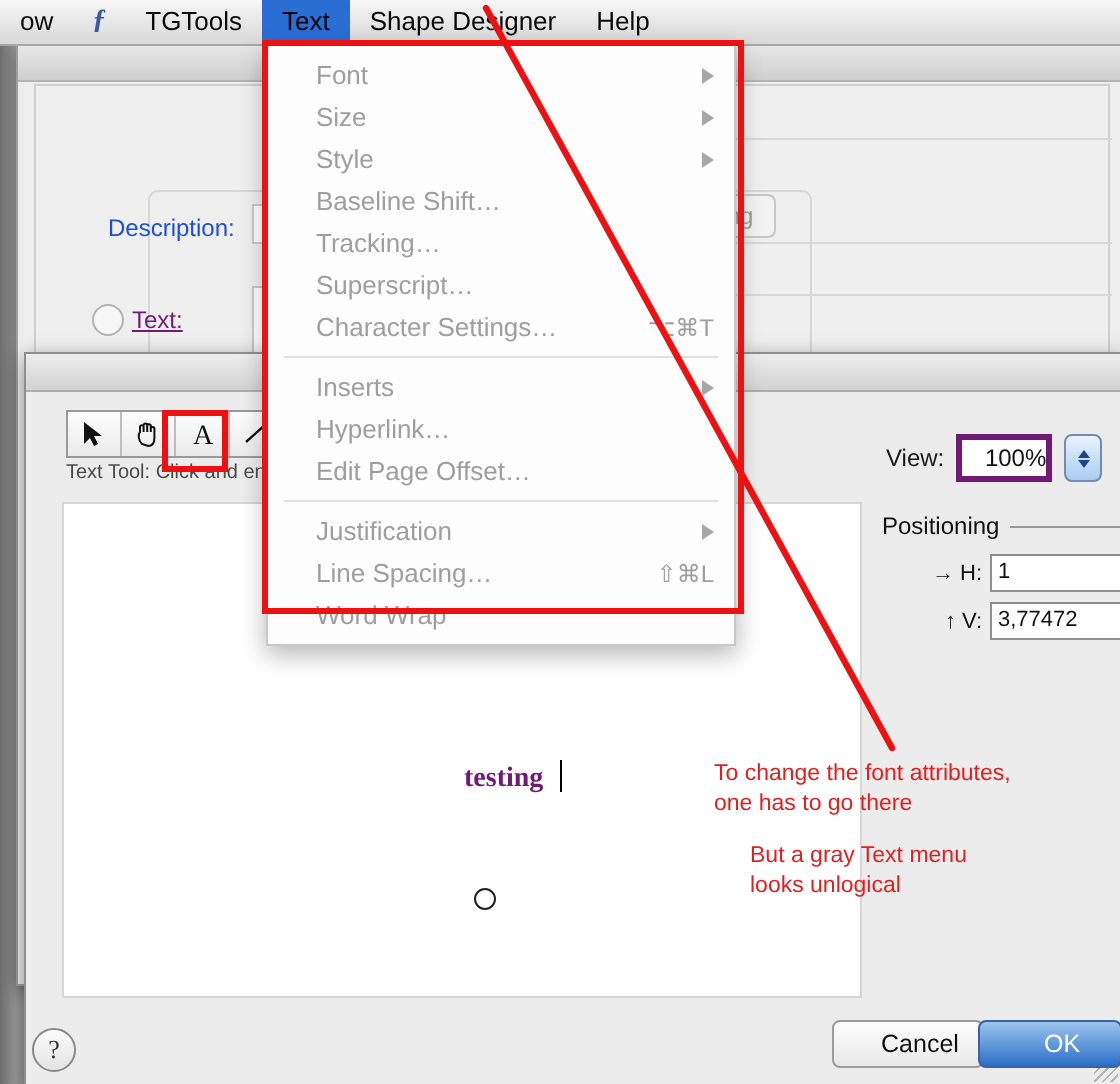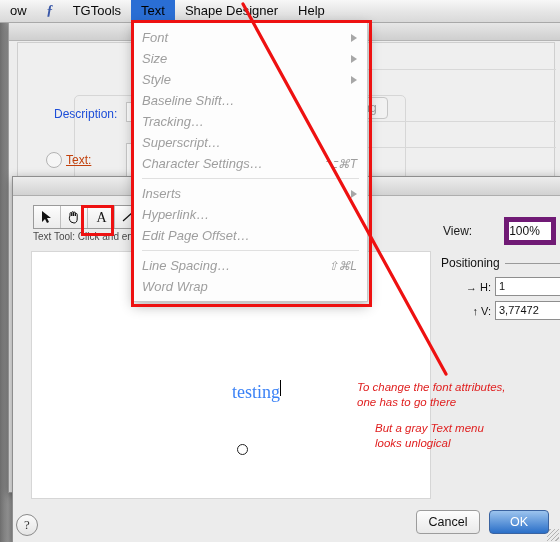--- a/index.html
+++ b/index.html
@@ -32,21 +32,21 @@
     background:linear-gradient(180deg,#e8e8e8,#cfcfcf);border-bottom:1px solid #b4b4b4;}
   .rear-inner{position:absolute;left:8px;top:20px;right:6px;height:200px;
     background:#efefef;border:1px solid #cfcfcf;}
   .rear-group{position:absolute;left:56px;top:52px;width:330px;height:120px;
     border:1px solid #d6d6d6;border-radius:5px;background:#efefef;}
   .lbl-desc{position:absolute;left:36px;top:64px;font-size:12px;color:#1d4ed8;}
   .fld-desc{position:absolute;left:108px;top:59px;width:150px;height:18px;
     background:#fff;border:1px solid #c9c9c9;}
   .radio-text{position:absolute;left:28px;top:109px;width:14px;height:14px;border-radius:50%;
     background:#f6f6f6;border:1px solid #b3b3b3;}
-  .lbl-text{position:absolute;left:48px;top:110px;font-size:12px;color:#c2410c;text-decoration:underline;}
+  .lbl-text{position:absolute;left:48px;top:110px;font-size:12px;color:#701a75;text-decoration:underline;}
   .fld-text{position:absolute;left:108px;top:100px;width:190px;height:84px;
     background:#fff;border:1px solid #c9c9c9;}
   .rear-tab{position:absolute;left:325px;top:54px;height:20px;padding:0 10px;
     line-height:20px;font-size:12px;color:#9b9b9b;background:#f2f2f2;
     border:1px solid #c6c6c6;border-radius:4px;}
   .rear-line{position:absolute;height:1px;background:#d8d8d8;}
 
   
   .frontdlg{position:absolute;left:12px;top:176px;width:548px;height:366px;
     background:#ececec;border:1px solid #8e8e8e;
@@ -61,70 +61,70 @@
     display:flex;align-items:center;justify-content:center;
     background:linear-gradient(180deg,#fdfdfd,#ebebeb);}
   .tool:last-child{border-right:none;}
   .tool svg{display:block;}
   .tooltip-text{position:absolute;left:20px;top:54px;font-size:10px;color:#4a4a4a;
     white-space:nowrap;}
 
   
   .canvas{position:absolute;left:18px;top:74px;width:398px;height:246px;
     background:#fff;border:1px solid #d6d6d6;}
-  .canvas-text{position:absolute;left:200px;top:130px;font-size:18px;color:#3b82f6;
-    font-family:"Liberation Serif", serif;}
+  .canvas-text{position:absolute;left:200px;top:130px;font-size:14px;color:#701a75;
+    font-family:"Liberation Serif", serif;font-weight:bold;}
   .caret{position:absolute;left:248px;top:128px;width:1px;height:16px;background:#000;}
   .canvas-circle{position:absolute;left:205px;top:192px;width:9px;height:9px;
     border:1.5px solid #222;border-radius:50%;}
 
   
   .view-row{position:absolute;left:430px;top:40px;display:flex;align-items:center;gap:6px;}
   .view-label{font-size:12px;color:#1a1a1a;}
-  .view-field{width:42px;height:18px;background:#fff;border:5px solid #701a75;
-    font-size:12px;color:#111;text-align:left;line-height:18px;margin-left:26px;}
+  .view-field{width:42px;height:18px;background:#fff;border:3px solid #701a75;
+    font-size:12px;color:#111;text-align:right;line-height:18px;}
   .stepper{width:17px;height:22px;border-radius:4px;border:1px solid #6f8db5;
     background:linear-gradient(180deg,#eaf3fc,#a9cdf0);
     display:flex;flex-direction:column;align-items:center;justify-content:center;gap:1px;}
   .st-up,.st-dn{width:0;height:0;border-left:3.5px solid transparent;border-right:3.5px solid transparent;}
   .st-up{border-bottom:4px solid #20438a;}
   .st-dn{border-top:4px solid #20438a;}
 
   .pos-head{position:absolute;left:428px;top:79px;font-size:12px;color:#111;}
   .pos-rule{position:absolute;left:492px;top:86px;width:62px;height:1px;background:#9a9a9a;}
   .pos-row{position:absolute;display:flex;align-items:center;gap:4px;}
   .pos-row .ax{font-size:11px;color:#111;width:36px;text-align:right;}
   .pos-row .pf{width:72px;height:17px;background:#fff;border:1px solid #8e8e8e;
     font-size:11px;line-height:17px;padding-left:3px;color:#111;}
 
   
-  .anno{position:absolute;color:#e02020;font-size:11.5px;line-height:15px;white-space:pre;font-style:italic;}
+  .anno{position:absolute;color:#e02020;font-size:11.5px;line-height:15px;white-space:pre;}
   .anno1{left:357px;top:380px;}
   .anno2{left:375px;top:421px;}
 
   
   .help-btn{position:absolute;left:16px;top:514px;width:20px;height:20px;border-radius:50%;
     border:1px solid #8a8a8a;background:linear-gradient(180deg,#fbfbfb,#e4e4e4);
     font-size:13px;color:#333;display:flex;align-items:center;justify-content:center;
     font-family:"Liberation Serif",serif;}
   .btn{position:absolute;height:22px;border-radius:4px;font-size:12.5px;
-    display:flex;align-items:center;justify-content:center;}
+    display:flex;align-items:center;justify-content:center;padding-left:12px;}
   .btn-cancel{left:416px;top:510px;width:62px;border:1px solid #9c9c9c;
     background:linear-gradient(180deg,#fdfdfd,#e9e9e9);color:#111;}
   .btn-ok{left:489px;top:510px;width:58px;border:1px solid #3a63a0;
     background:linear-gradient(180deg,#9cc4ee,#2a6fc8);color:#fff;}
   .grip{position:absolute;right:2px;bottom:2px;width:12px;height:12px;
     background:repeating-linear-gradient(135deg,transparent 0 2px,#b4b4b4 2px 3px);}
 
   
   .menu{position:absolute;left:133px;top:22px;width:233px;
     background:#fdfdfd;border:1px solid #c8c8c8;box-shadow:0 4px 12px rgba(0,0,0,.3);
     padding:4px 0 4px 0;}
-  .mi{height:21px;display:flex;align-items:center;padding:0 10px 0 8px;
-    font-size:13px;color:#9e9e9e;position:relative;white-space:nowrap;font-style:italic;}
+  .mi{height:21px;display:flex;align-items:center;padding:0 10px 0 24px;
+    font-size:13px;color:#9e9e9e;position:relative;white-space:nowrap;}
   .mi .sc{margin-left:auto;font-size:12px;color:#9e9e9e;padding-left:10px;}
   .mi .arr{margin-left:auto;width:0;height:0;border-top:4px solid transparent;
     border-bottom:4px solid transparent;border-left:6px solid #a7a7a7;}
   .msep{height:1px;background:#e0e0e0;margin:4px 8px;}
 
   
   .redbox{position:absolute;border:3px solid #ee1111;}
   .redbox-menu{left:131px;top:20px;width:235px;height:281px;}
   .redbox-tool{left:81px;top:205px;width:27px;height:25px;}
   .redline{position:absolute;left:0;top:0;width:560px;height:542px;pointer-events:none;}
@@ -258,20 +258,24 @@
     <div class="mi">
       <span>Hyperlink…</span>
     </div>
     <div class="mi">
       <span>Edit Page Offset…</span>
     </div>
 
     <div class="msep"></div>
 
     <div class="mi">
+      <span>Justification</span>
+      <span class="arr"></span>
+    </div>
+    <div class="mi">
       <span>Line Spacing…</span>
 
       <span class="sc">⇧⌘L</span>
     </div>
     <div class="mi">
       <span>Word Wrap</span>
     </div>
   </div>
 
   <div class="redbox redbox-menu"></div>

